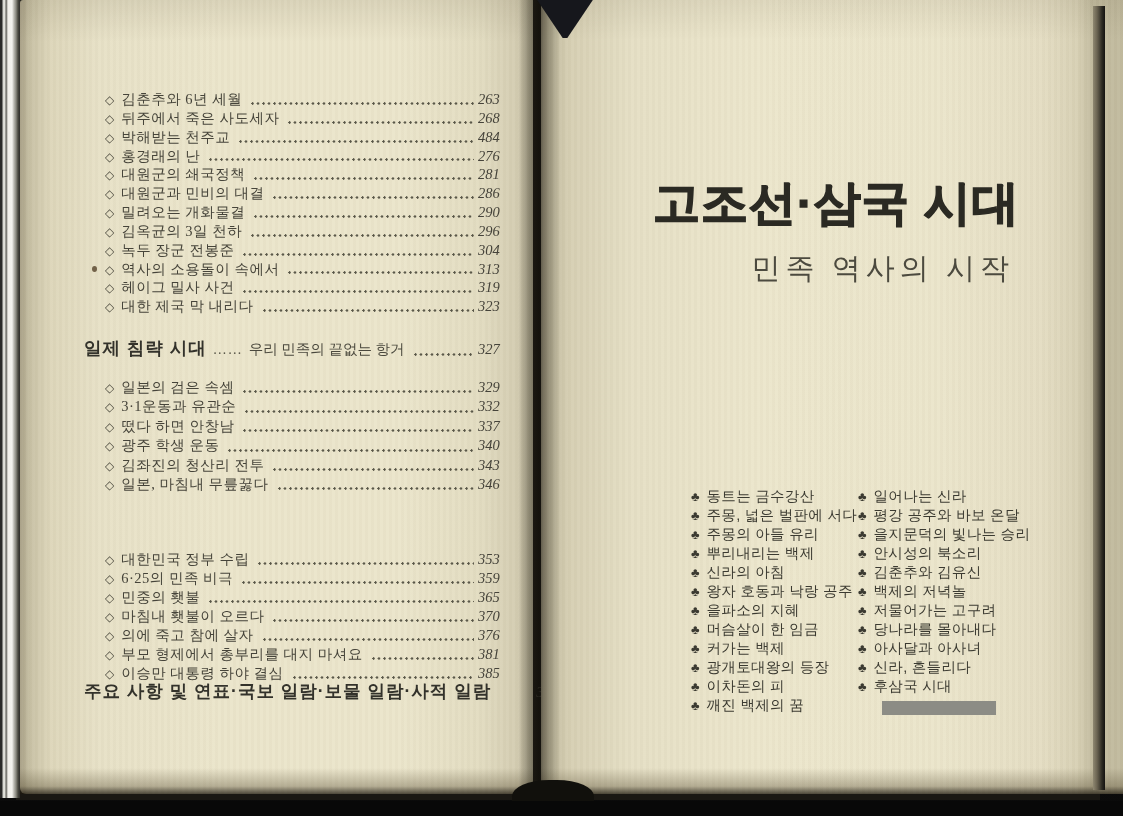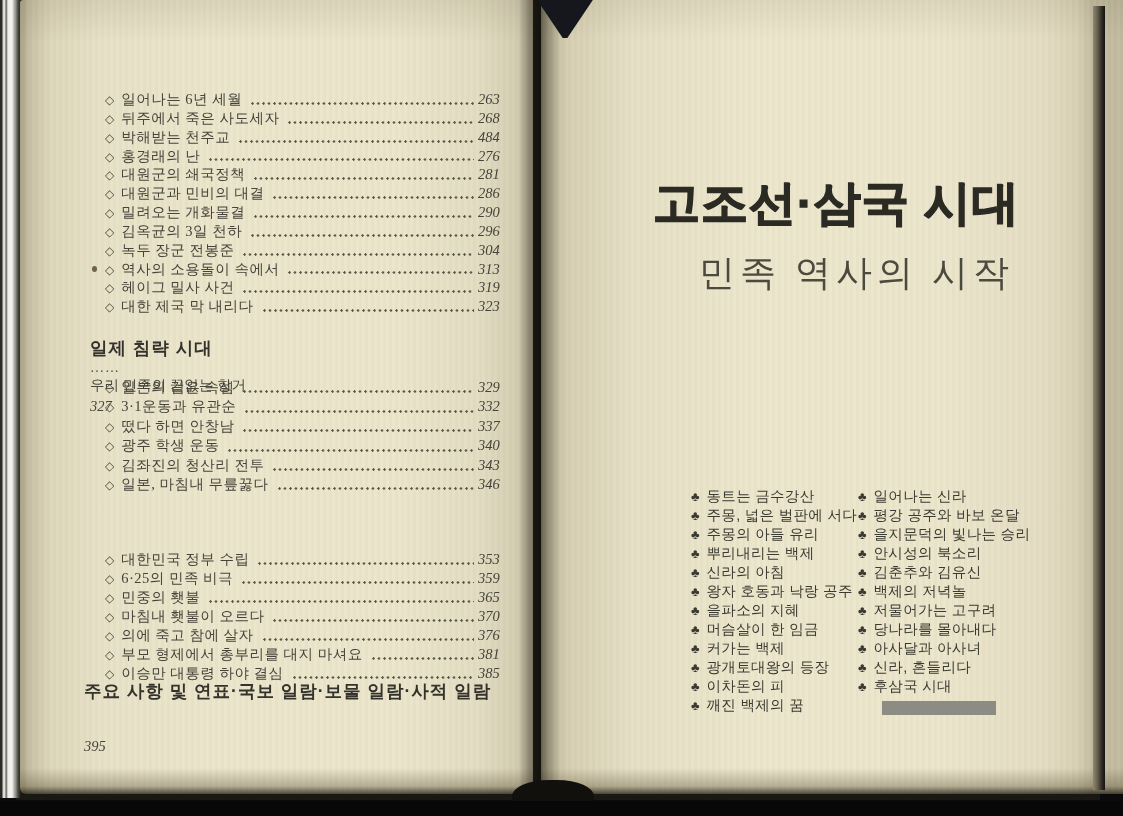--- a/index.html
+++ b/index.html
@@ -50,40 +50,40 @@
 
   
   .toc-block{position:absolute;left:64px;width:428px;}
   .toc-row{display:flex;align-items:baseline;height:18.85px;padding-left:21px;}
   .bullet{font-size:12px;margin-right:7px;color:#504e42;flex:0 0 auto;}
   .toc-title{font-size:14.5px;color:#46443a;letter-spacing:.5px;white-space:nowrap;}
   .leader{flex:1 1 auto;align-self:flex-end;height:5px;margin:0 4px 3px 9px;
     background-image:radial-gradient(circle at 1.5px 2.5px,rgba(80,78,64,.95) 1px,rgba(0,0,0,0) 1.4px);
     background-size:5.5px 5px;background-repeat:repeat-x;}
   .pagenum{font-style:italic;font-size:14.5px;color:#45433a;flex:0 0 34px;text-align:left;}
-  .sec-row{display:flex;align-items:baseline;height:24px;flex-direction:column;}
+  .sec-row{display:flex;align-items:baseline;height:24px;}
   .sec-heading{font-family:"Liberation Sans",sans-serif;font-weight:bold;font-size:17.5px;
     color:#33322b;letter-spacing:1px;white-space:nowrap;}
   .sec-dots{font-size:14px;color:#5a584a;margin:0 6px;letter-spacing:1px;}
   .sec-sub{font-size:14.5px;color:#4a483d;white-space:nowrap;}
   #intro-items{top:90px;}
   #sec0{top:336px;}
   #sec0-items{top:378px;}
   #sec0-items .toc-row{height:19.4px;}
   #sec1{top:510px;}
   #sec1-items{top:550px;}
   #sec1-items .toc-row{height:19px;}
   #footer-row{top:679px;gap:16px;}
 
   
   .rp-title{position:absolute;left:112px;top:176px;font-family:"Liberation Sans",sans-serif;
     font-weight:bold;font-size:47px;line-height:1.15;color:#2b2a23;letter-spacing:1px;
     -webkit-text-stroke:1.4px #2b2a23;white-space:nowrap;}
   .rp-subtitle{position:absolute;left:0;top:249px;width:473px;text-align:right;
-    font-size:36px;color:#4c4a3f;letter-spacing:5px;white-space:nowrap;}
+    font-size:29px;color:#4c4a3f;letter-spacing:5px;white-space:nowrap;}
   .ch-col{position:absolute;top:487px;}
   #col-left{left:150px;width:172px;}
   #col-right{left:317px;width:190px;}
   .ch-row{display:flex;align-items:center;height:19px;}
   .club{font-size:13px;margin-right:7px;color:#3b3a31;flex:0 0 auto;}
   .ch-title{font-family:"Liberation Sans",sans-serif;font-weight:normal;font-size:14.5px;
     color:#3b3a31;letter-spacing:.3px;white-space:nowrap;}
   .gray-bar{position:absolute;left:341px;top:701px;width:114px;height:14px;background:#8c8c85;}
 </style>
 </head>
@@ -91,21 +91,21 @@
 
 <div class="book-bg"></div>
 <div class="edge-strips"></div>
 
 <div class="page page-left">
   <div class="speck"></div>
 
   <div class="toc-block" id="intro-items">
       <div class="toc-row">
     <span class="bullet">◇</span>
-    <span class="toc-title">일어나는 6년 세월</span>
+    <span class="toc-title">김춘추와 6년 세월</span>
     <span class="leader"></span>
     <span class="pagenum">263</span>
   </div>
       <div class="toc-row">
     <span class="bullet">◇</span>
     <span class="toc-title">뒤주에서 죽은 사도세자</span>
     <span class="leader"></span>
     <span class="pagenum">268</span>
   </div>
       <div class="toc-row">

